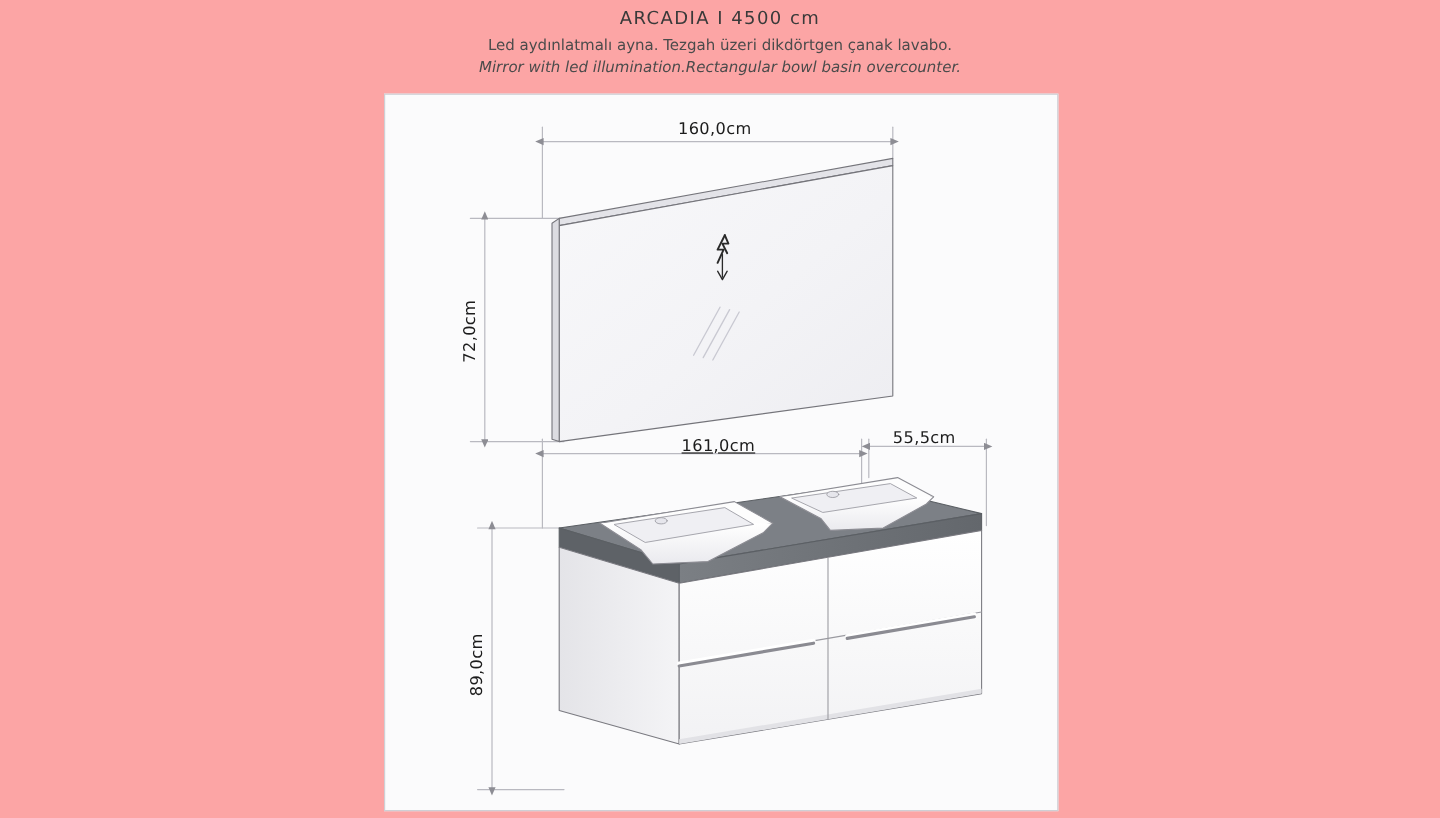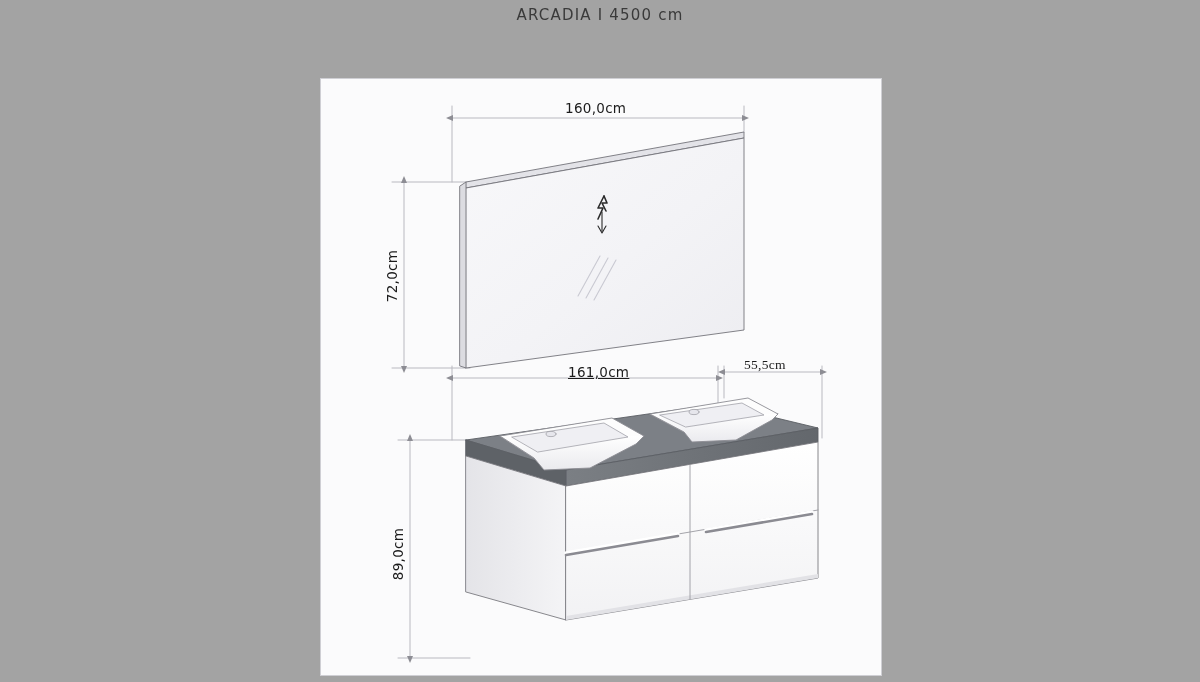--- a/index.html
+++ b/index.html
@@ -12,21 +12,21 @@
     height: 682px;
     font-family: "DejaVu Sans", sans-serif;
     overflow: hidden;
     position: relative;
   }
   #stage {
     position: absolute;
     left: 0; top: 0;
     width: 1200px;
     height: 682px;
-    background: #a3a3a3;
+    background: #fca5a5;
   }
 
   
   .header {
     position: absolute;
     left: 320px;
     top: 6px;
     width: 560px;
     text-align: center;
   }
@@ -78,20 +78,24 @@
     transform: rotate(-90deg);
   }
 </style>
 </head>
 <body>
 
 <div id="stage">
 
   <div class="header">
     <div class="title">ARCADIA  I 4500 cm</div>
+    <div class="subtitle">
+      <div>Led aydınlatmalı ayna. Tezgah üzeri dikdörtgen çanak lavabo.</div>
+      <div class="en">Mirror with led illumination.Rectangular bowl basin overcounter.</div>
+    </div>
   </div>
 
   <div class="frame"></div>
 
   <div class="svg-wrap">
     <svg width="1200" height="682" viewBox="0 0 1200 682" xmlns="http://www.w3.org/2000/svg">
       <defs>
         <linearGradient id="mirrorGrad" x1="0" y1="0" x2="1" y2="1">
           <stop offset="0%" stop-color="#f8f8fa"></stop>
           <stop offset="55%" stop-color="#f3f3f6"></stop>
@@ -212,17 +216,17 @@
       </g>
     </svg>
   </div>
 
   <div class="dimlabel" style="left:565px; top:100px;text-align:right;">160,0cm</div>
 
   <div class="dimlabel vertical" style="left:352px; top:268px; width:80px; text-align:center;">72,0cm</div>
 
   <div class="dimlabel" style="left:568px; top:364px;text-decoration:underline;">161,0cm</div>
 
-  <div class="dimlabel" style="left:744px; top:357px;font-family:Liberation Serif, serif;">55,5cm</div>
+  <div class="dimlabel" style="left:744px; top:357px;">55,5cm</div>
 
   <div class="dimlabel vertical" style="left:358px; top:546px; width:80px; text-align:center;">89,0cm</div>
 
 </div>
 
 </body></html>

